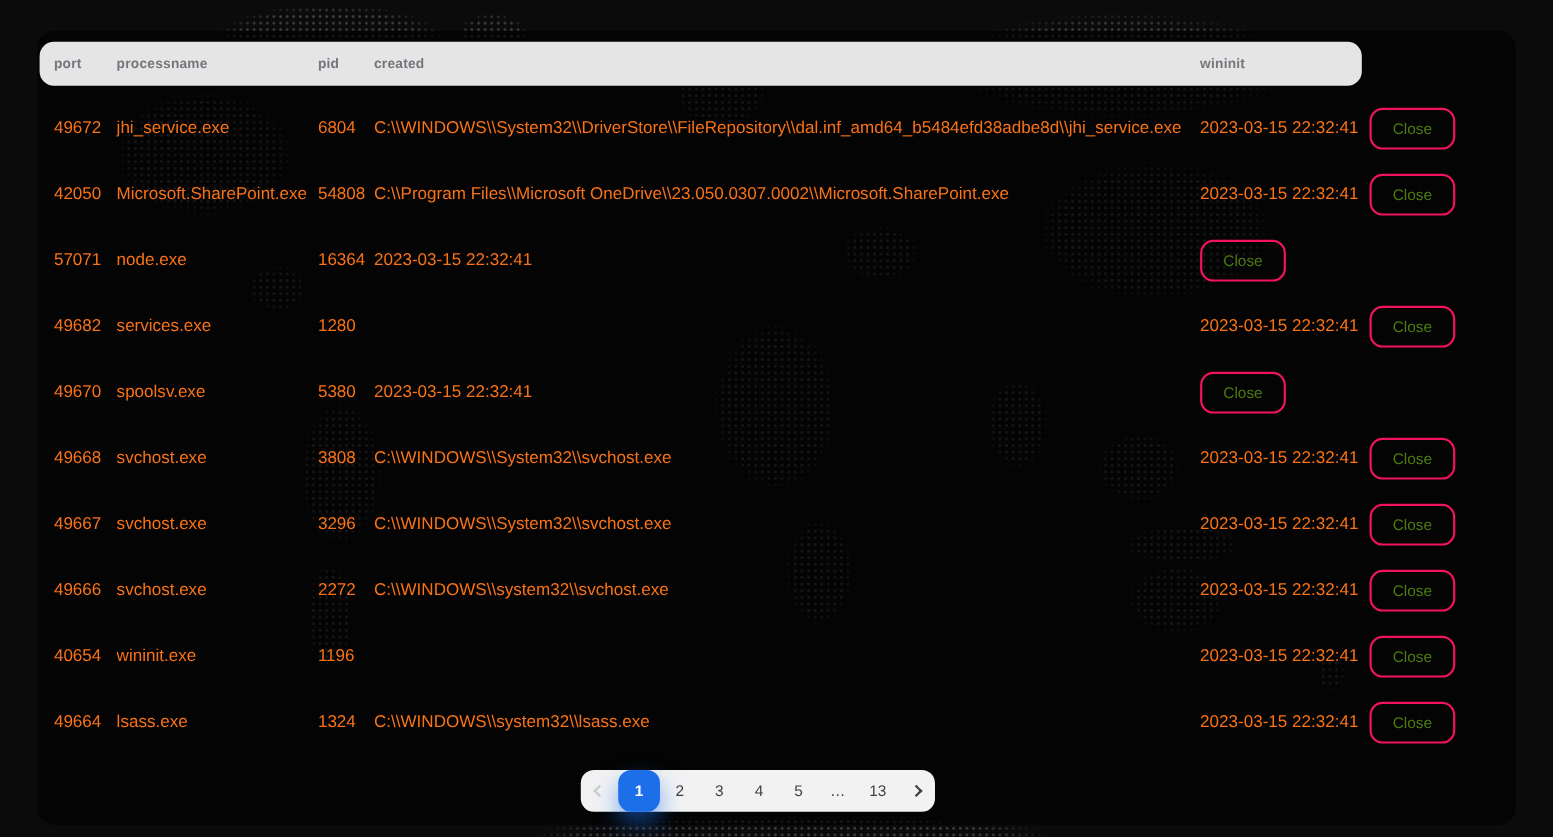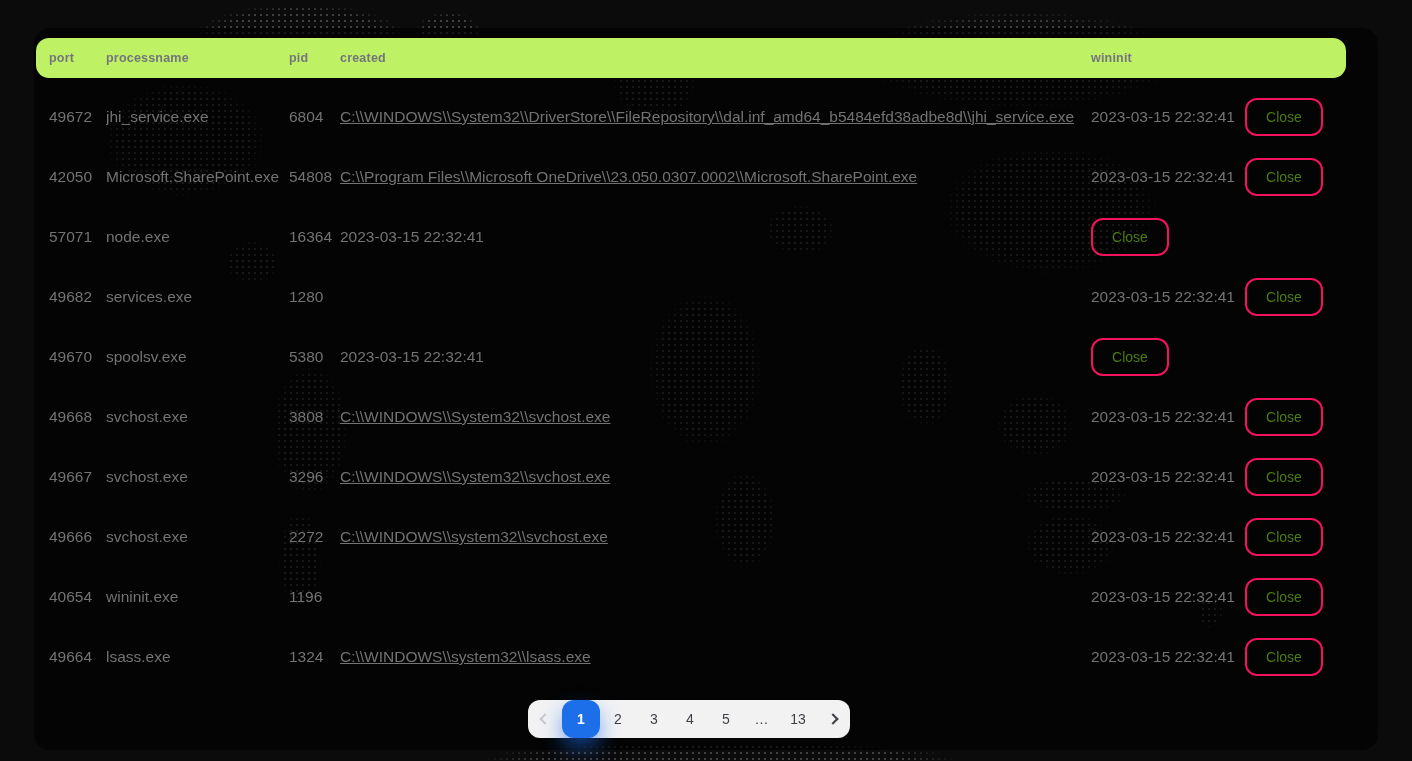--- a/index.html
+++ b/index.html
@@ -71,44 +71,44 @@
   .grid-cols {
     display: grid;
     grid-template-columns: 57px 183px 51px 751px 154px 1fr;
     align-items: center;
     padding-left: 13px;
   }
 
   .table-header {
     position: absolute;
     left: 2px; top: 10px;
-    width: 1310px; height: 40px;
-    background: #bef264;
+    width: 1202px; height: 40px;
+    background: #e5e5e5;
     border-radius: 13px;
   }
   .table-header .col-label {
     font-size: 12.5px;
     font-weight: 600;
     color: #75757d;
     letter-spacing: 0.2px;
   }
 
   .rows {
     position: absolute;
     left: 2px; top: 59px;
     width: 1310px;
   }
   .row { height: 60px; }
   .cell {
     font-size: 15.5px;
-    color: #737373;
+    color: #f97316;
     white-space: nowrap;
     overflow: hidden;
   }
-  .cell.path { padding-right: 10px; text-overflow: ellipsis; text-decoration: underline; }
+  .cell.path { padding-right: 10px; text-overflow: ellipsis; }
 
   .close-btn {
     justify-self: start;
     width: 78px; height: 38px;
     background: transparent;
     border: 2px solid #f31260;
     border-radius: 12px;
     color: #4d7c0f;
     font-family: inherit;
     font-size: 14px;

